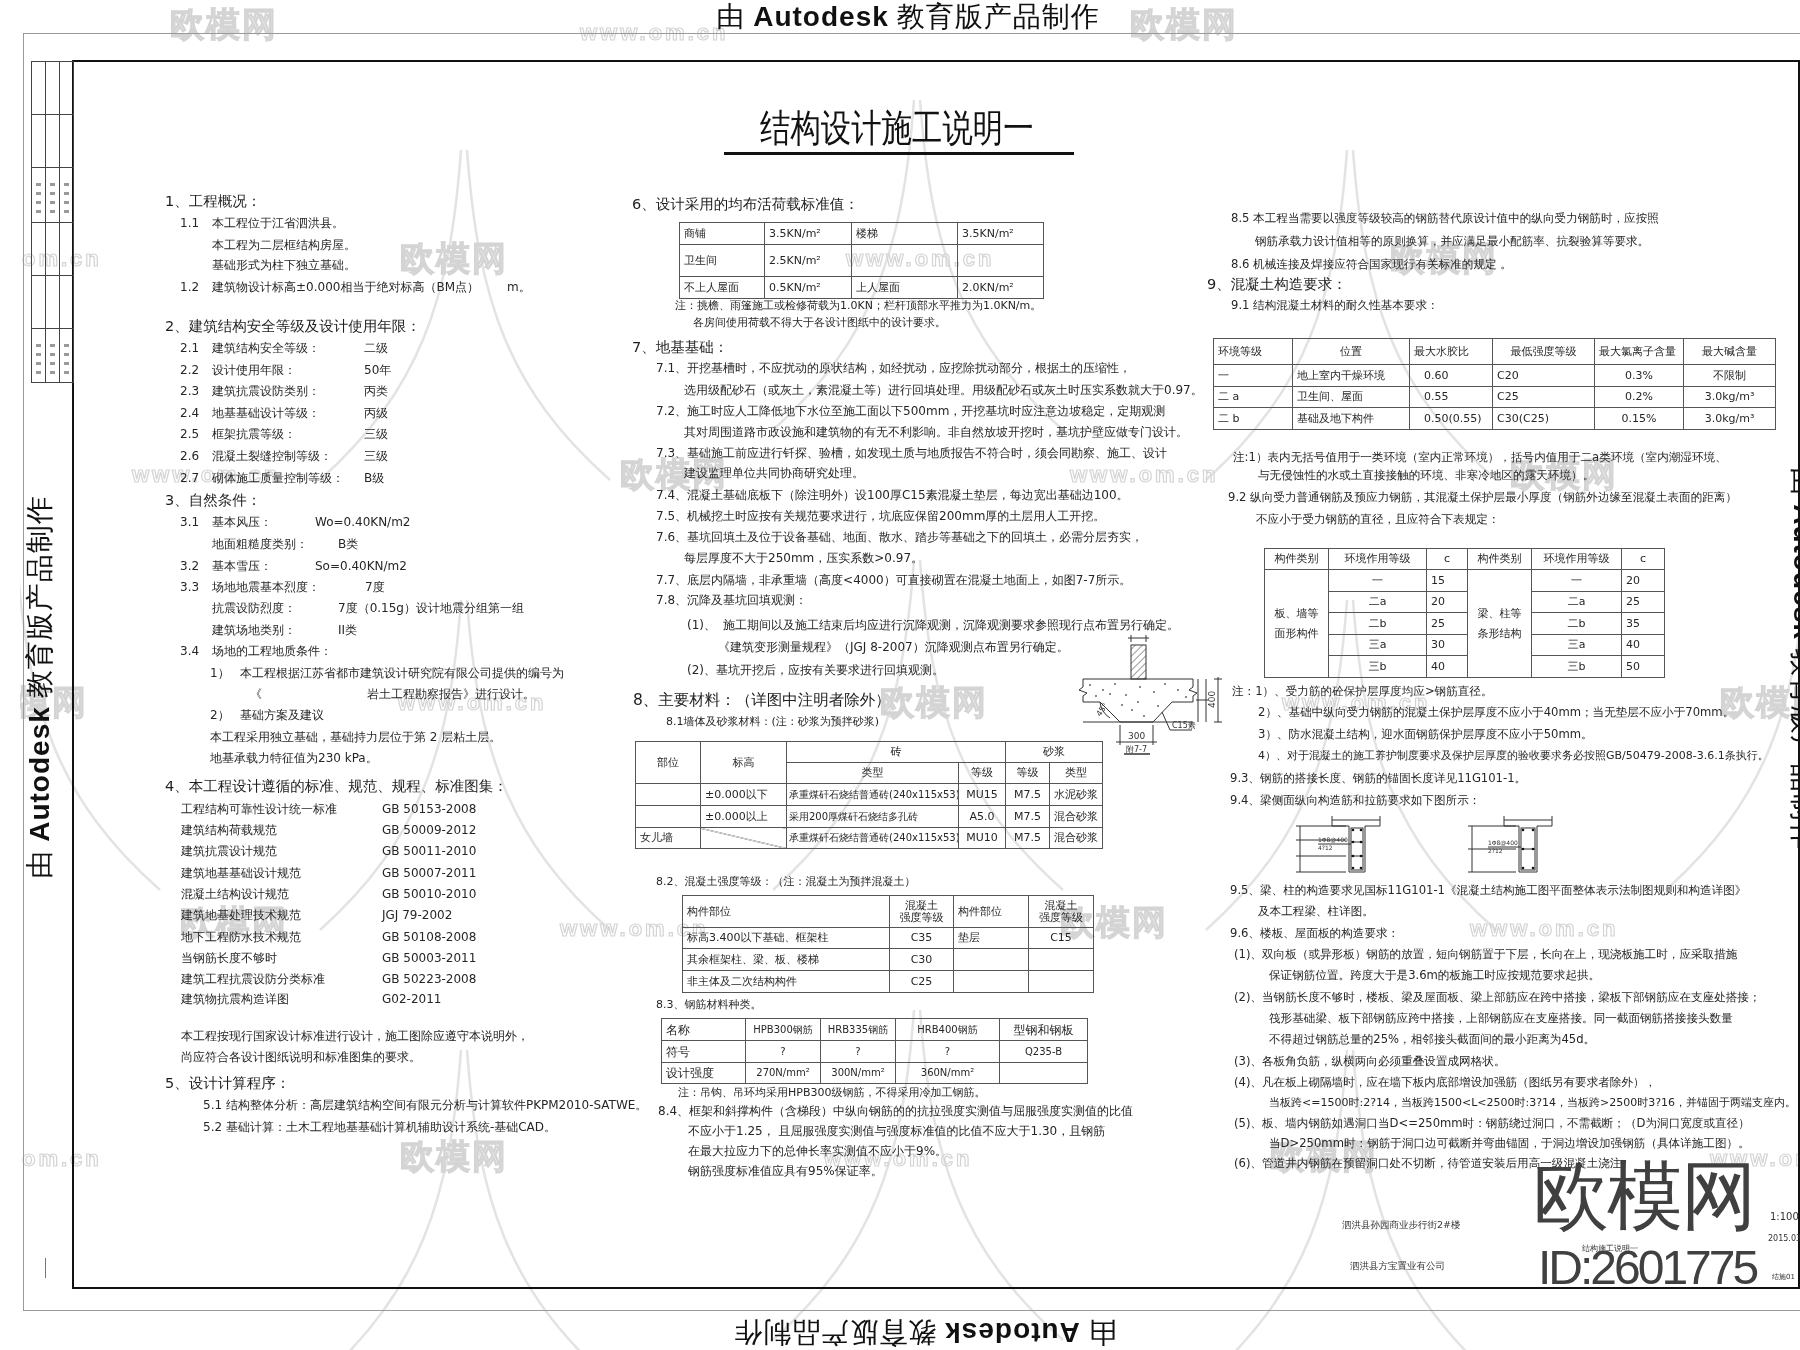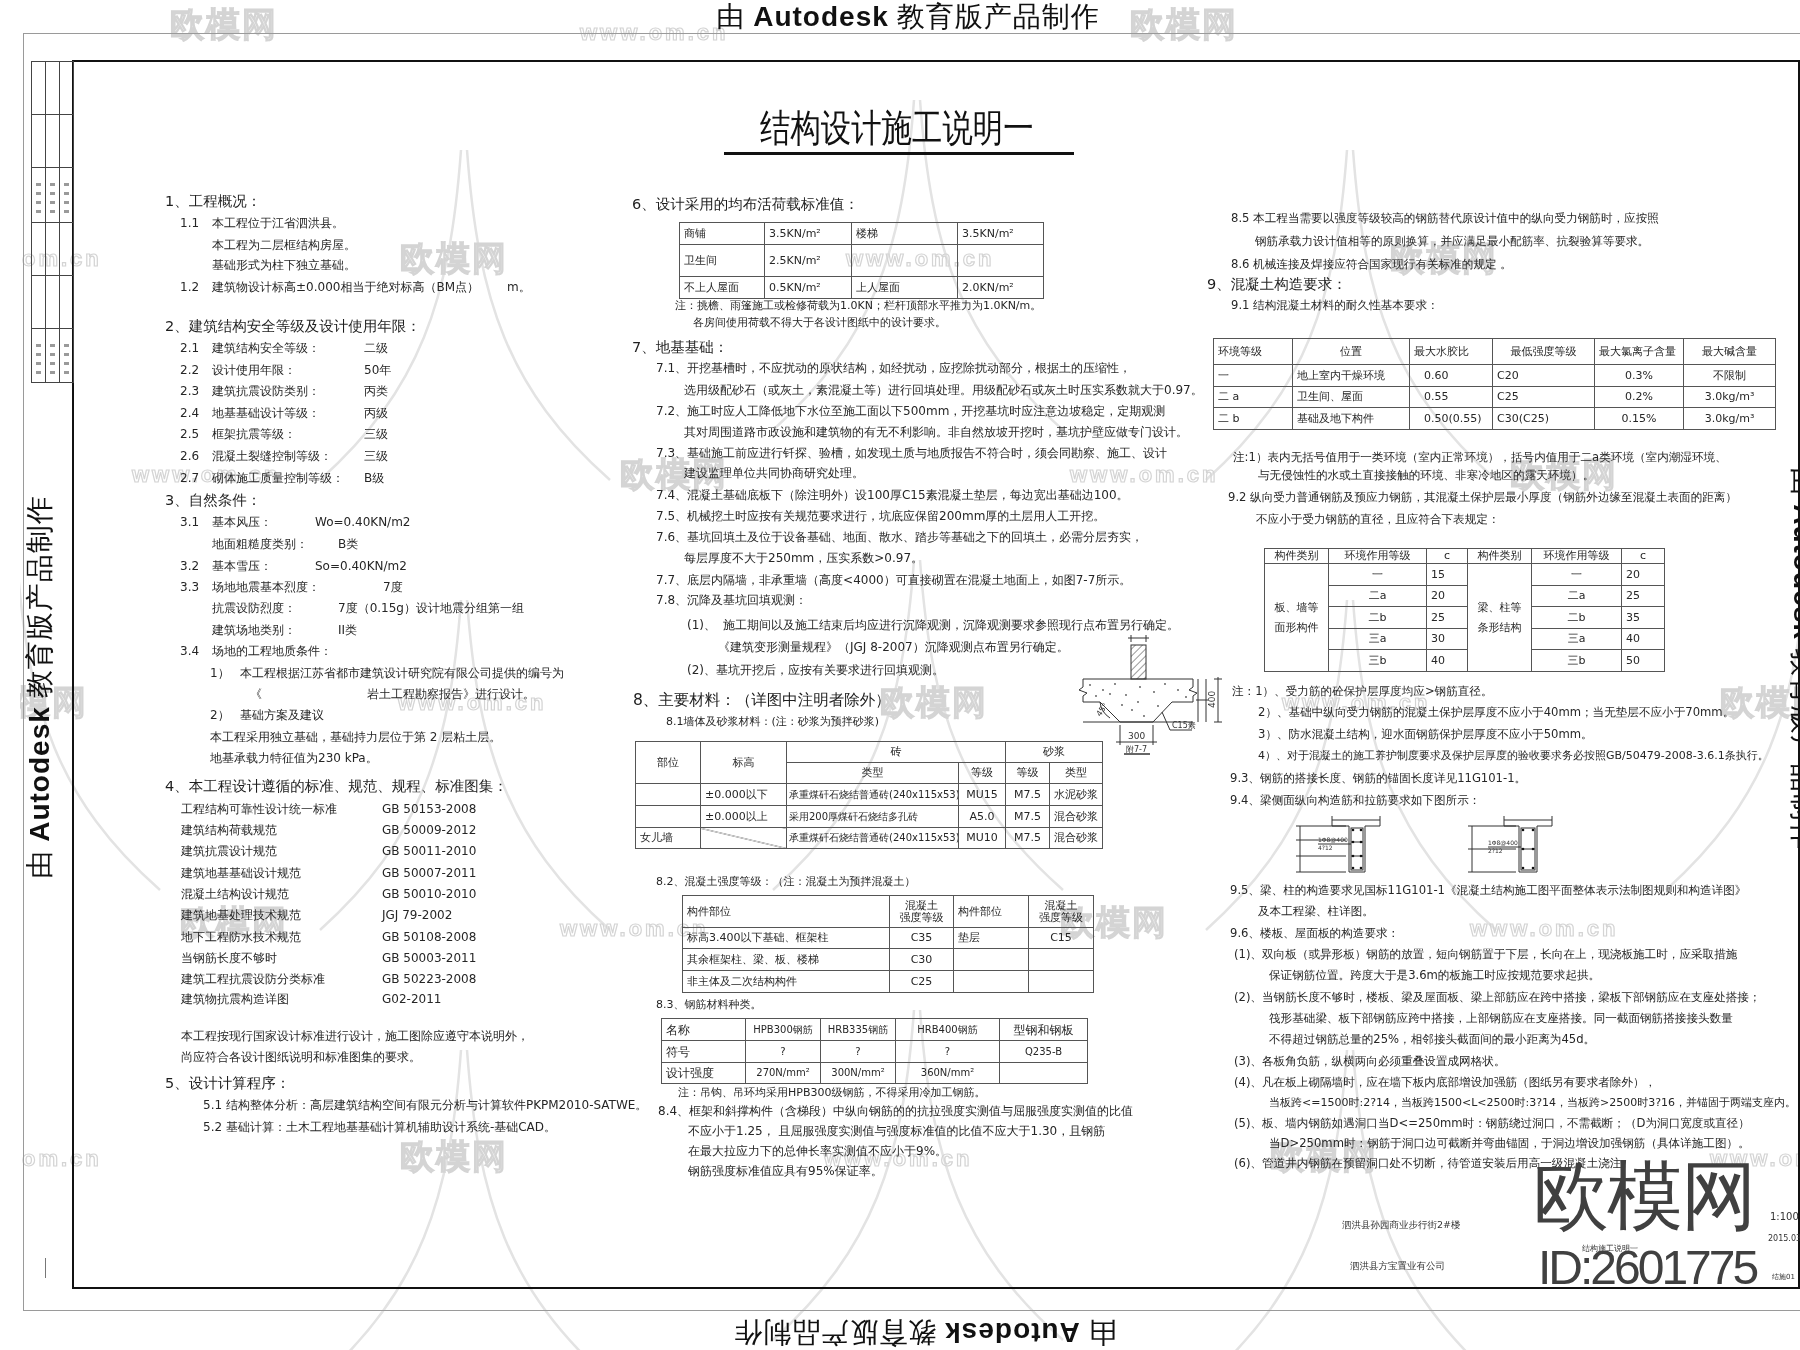--- a/index.html
+++ b/index.html
@@ -169,21 +169,21 @@
   <div class="t" style="left:160px;top:514px">3.1</div>
   <div class="t" style="left:192px;top:514px">基本风压：</div>
   <div class="t" style="left:295px;top:514px">Wo=0.40KN/m2</div>
   <div class="t" style="left:192px;top:536px">地面粗糙度类别：</div>
   <div class="t" style="left:318px;top:536px">B类</div>
   <div class="t" style="left:160px;top:558px">3.2</div>
   <div class="t" style="left:192px;top:558px">基本雪压：</div>
   <div class="t" style="left:295px;top:558px">So=0.40KN/m2</div>
   <div class="t" style="left:160px;top:579px">3.3</div>
   <div class="t" style="left:192px;top:579px">场地地震基本烈度：</div>
-  <div class="t" style="left:363px;top:579px">7度</div>
+  <div class="t" style="left:345px;top:579px">7度</div>
   <div class="t" style="left:192px;top:600px">抗震设防烈度：</div>
   <div class="t" style="left:318px;top:600px">7度（0.15g）设计地震分组第一组</div>
   <div class="t" style="left:192px;top:622px">建筑场地类别：</div>
   <div class="t" style="left:318px;top:622px">II类</div>
   <div class="t" style="left:160px;top:643px">3.4</div>
   <div class="t" style="left:192px;top:643px">场地的工程地质条件：</div>
   <div class="t" style="left:190px;top:665px">1）</div>
   <div class="t" style="left:220px;top:665px">本工程根据江苏省都市建筑设计研究院有限公司提供的编号为</div>
   <div class="t" style="left:230px;top:686px">《</div>
   <div class="t" style="left:347px;top:686px">岩土工程勘察报告》进行设计。</div>
@@ -512,21 +512,21 @@
   <table class="tb" style="left:1244px;top:548px;width:400px">
     <colgroup>
         <col style="width:64px">
         <col style="width:98px">
         <col style="width:41px">
         <col style="width:64px">
         <col style="width:90px">
         <col style="width:43px">
       </colgroup>
     <tbody>
-        <tr style="height:15px">
+        <tr style="height:21px">
       <td class="c">构件类别</td>
       <td class="c">环境作用等级</td>
       <td class="c">c</td>
       <td class="c">构件类别</td>
       <td class="c">环境作用等级</td>
       <td class="c">c</td>
     </tr>
     <tr style="height:22px">
       <td class="c" rowspan="5" style="line-height:20px"><span>板、墙等</span><br><span>面形构件</span></td>
       <td class="c">一</td>

